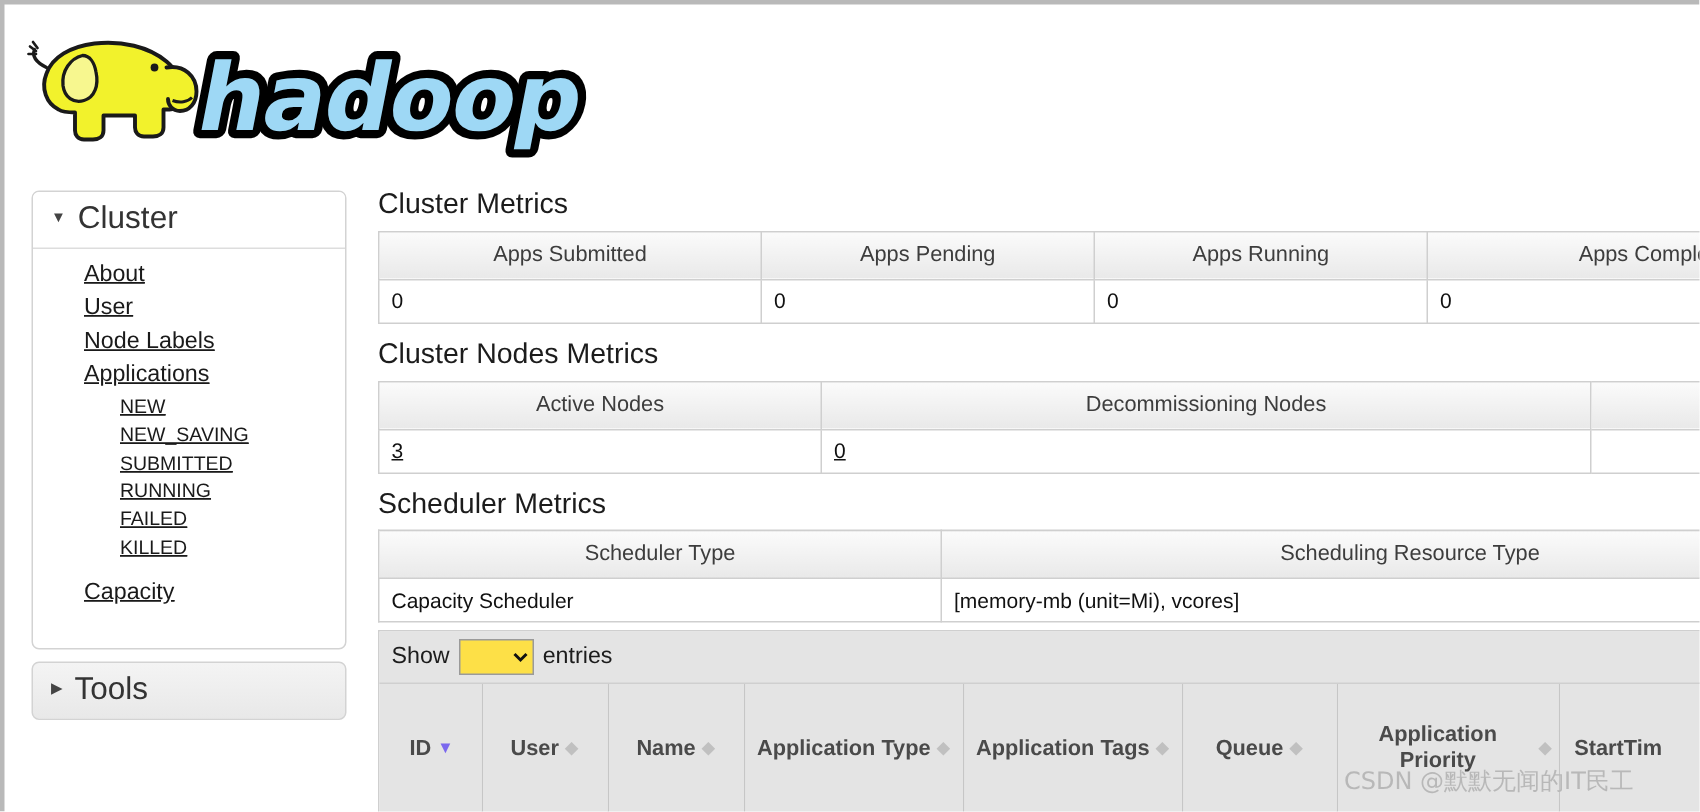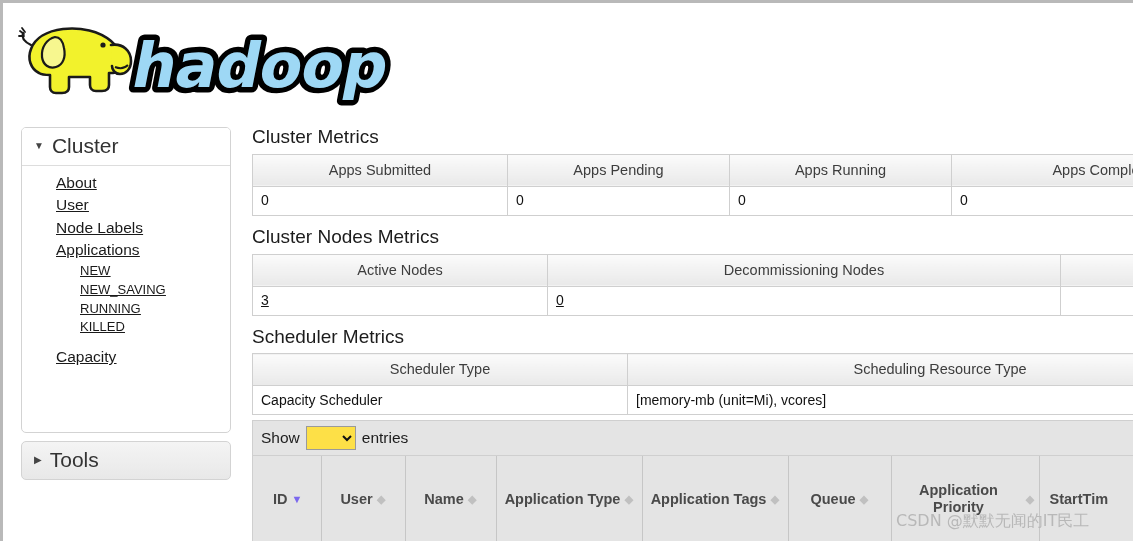--- a/index.html
+++ b/index.html
@@ -283,21 +283,23 @@
         <span>Cluster</span>
       </div>
       <div class="panel-body">
         <a class="nav-link">About</a>
         <a class="nav-link">User</a>
         <a class="nav-link">Node Labels</a>
         <a class="nav-link">Applications</a>
 
         <a class="nav-link sub">NEW</a>
         <a class="nav-link sub">NEW_SAVING</a>
+        <a class="nav-link sub">SUBMITTED</a>
         <a class="nav-link sub">RUNNING</a>
+        <a class="nav-link sub">FAILED</a>
         <a class="nav-link sub">KILLED</a>
 
         <div class="nav-gap"></div>
         <a class="nav-link">Capacity</a>
       </div>
     </div>
 
     <div class="panel collapsed">
       <div class="panel-head">
         <span class="tri">▶</span>

